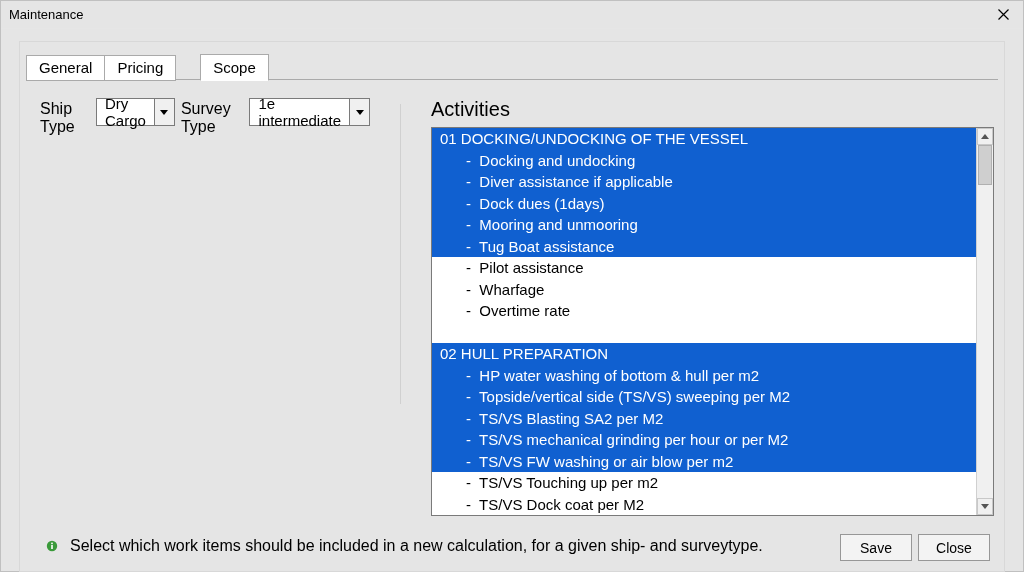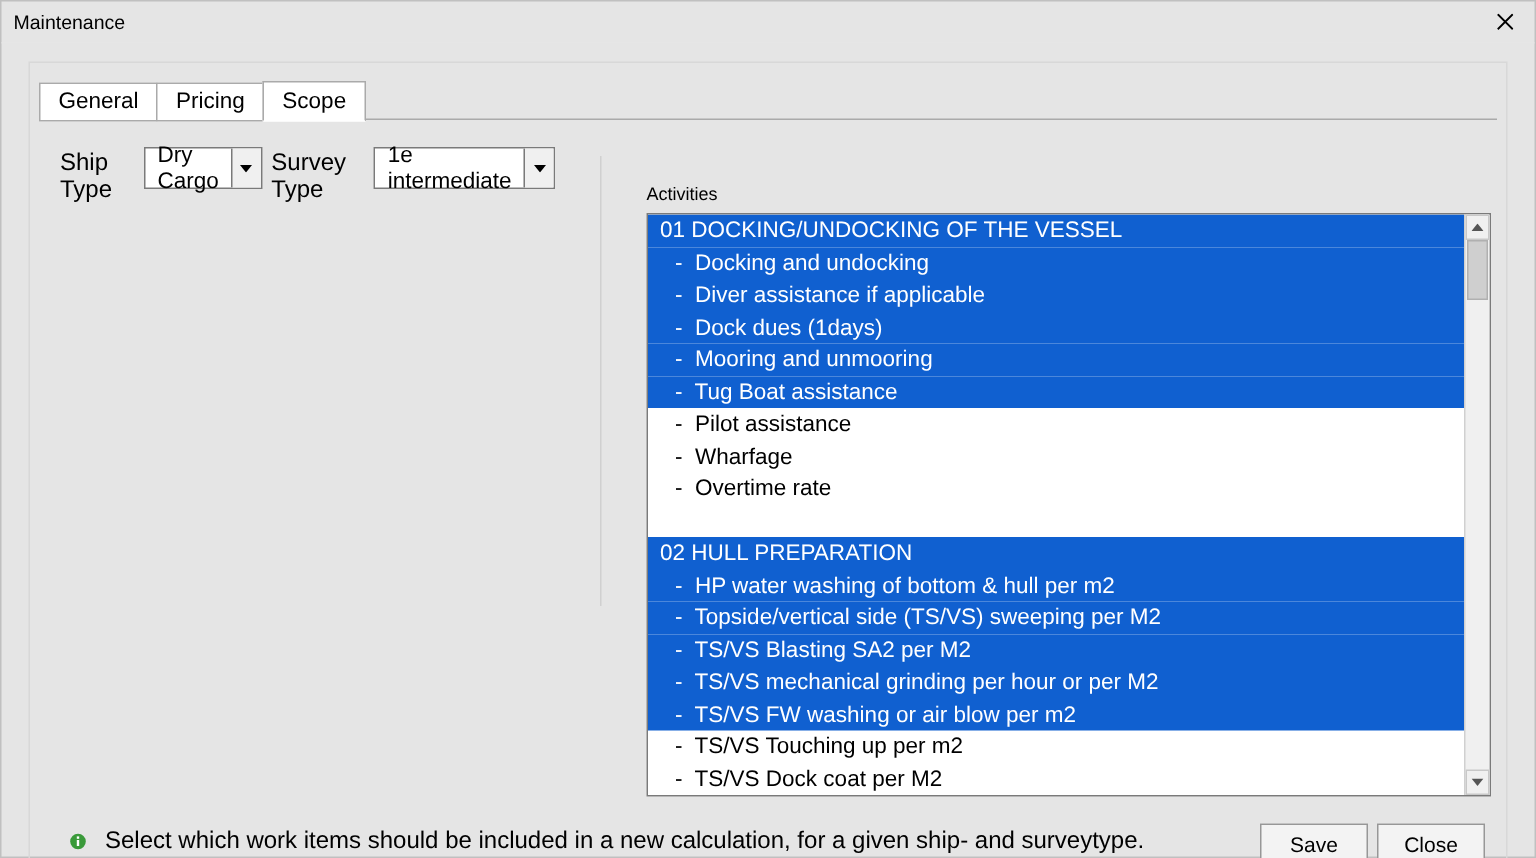--- a/index.html
+++ b/index.html
@@ -76,21 +76,21 @@
   }
   .tab-strip::after {
     content: '';
     position: absolute;
     left: 6px; right: 6px; bottom: 0;
     border-bottom: 1px solid #aaa;
     z-index:1;
   }
   .tab-wrap { position: absolute; left: 6px; bottom: 0; display:flex; z-index:2;}
   .tab-wrap .tab.inactive { border-bottom: 1px solid #aaa; }
-  .tab-wrap .tab.active { border-bottom: 1px solid #fff; margin-bottom:-1px; }
+  .tab-wrap .tab.active { border-bottom: 1px solid #fff; margin-bottom:-1px;margin-left:25px; }
 
   .body-area {
     flex: 1;
     display: flex;
     padding: 18px 10px 10px 20px;
     gap: 30px;
     min-height: 0;
   }
 
   .left-col {
@@ -135,23 +135,22 @@
     max-height: 300px;
   }
 
   .right-col {
     flex: 1;
     display:flex;
     flex-direction: column;
     min-height:0;
   }
   .activities-label {
-    font-size: 12px;
+    font-size: 20px;
     margin-bottom: 6px;
-    margin-top: 24px;
   }
   .listbox {
     flex:1;
     border: 1px solid #7a7a7a;
     background: #fff;
     overflow: hidden;
     position: relative;
     display:flex;
   }
   .list-content {
@@ -163,21 +162,21 @@
   .list-row {
     padding: 1px 6px 1px 8px;
     white-space: pre;
     cursor: pointer;
   }
   .list-row.header { font-weight: normal; }
   .list-row.selected {
     background: #1060d0;
     color: #fff;
   }
-  .list-row.indent { padding-left: 18px; }
+  .list-row.indent { padding-left: 34px; }
   .scrollbar {
     width: 17px;
     background: #f0f0f0;
     border-left: 1px solid #d0d0d0;
     display:flex; flex-direction:column;
     position:relative;
   }
   .sb-btn {
     height: 17px;
     background: #f0f0f0;

